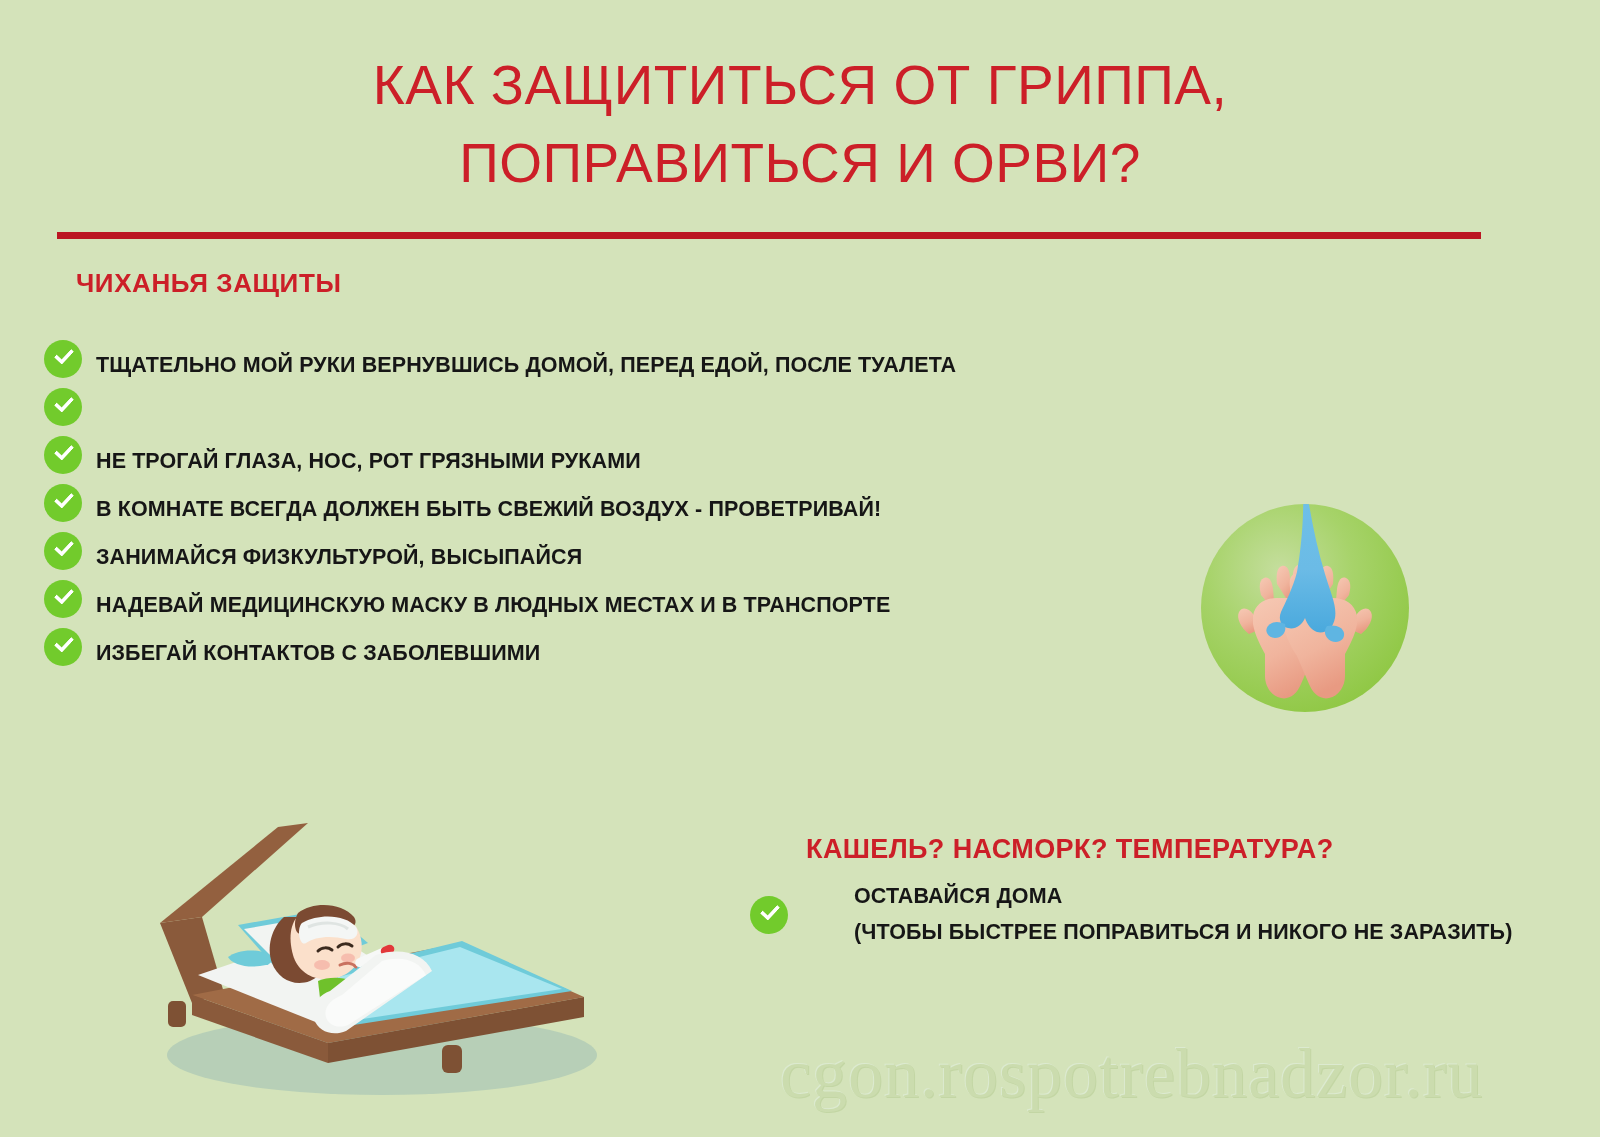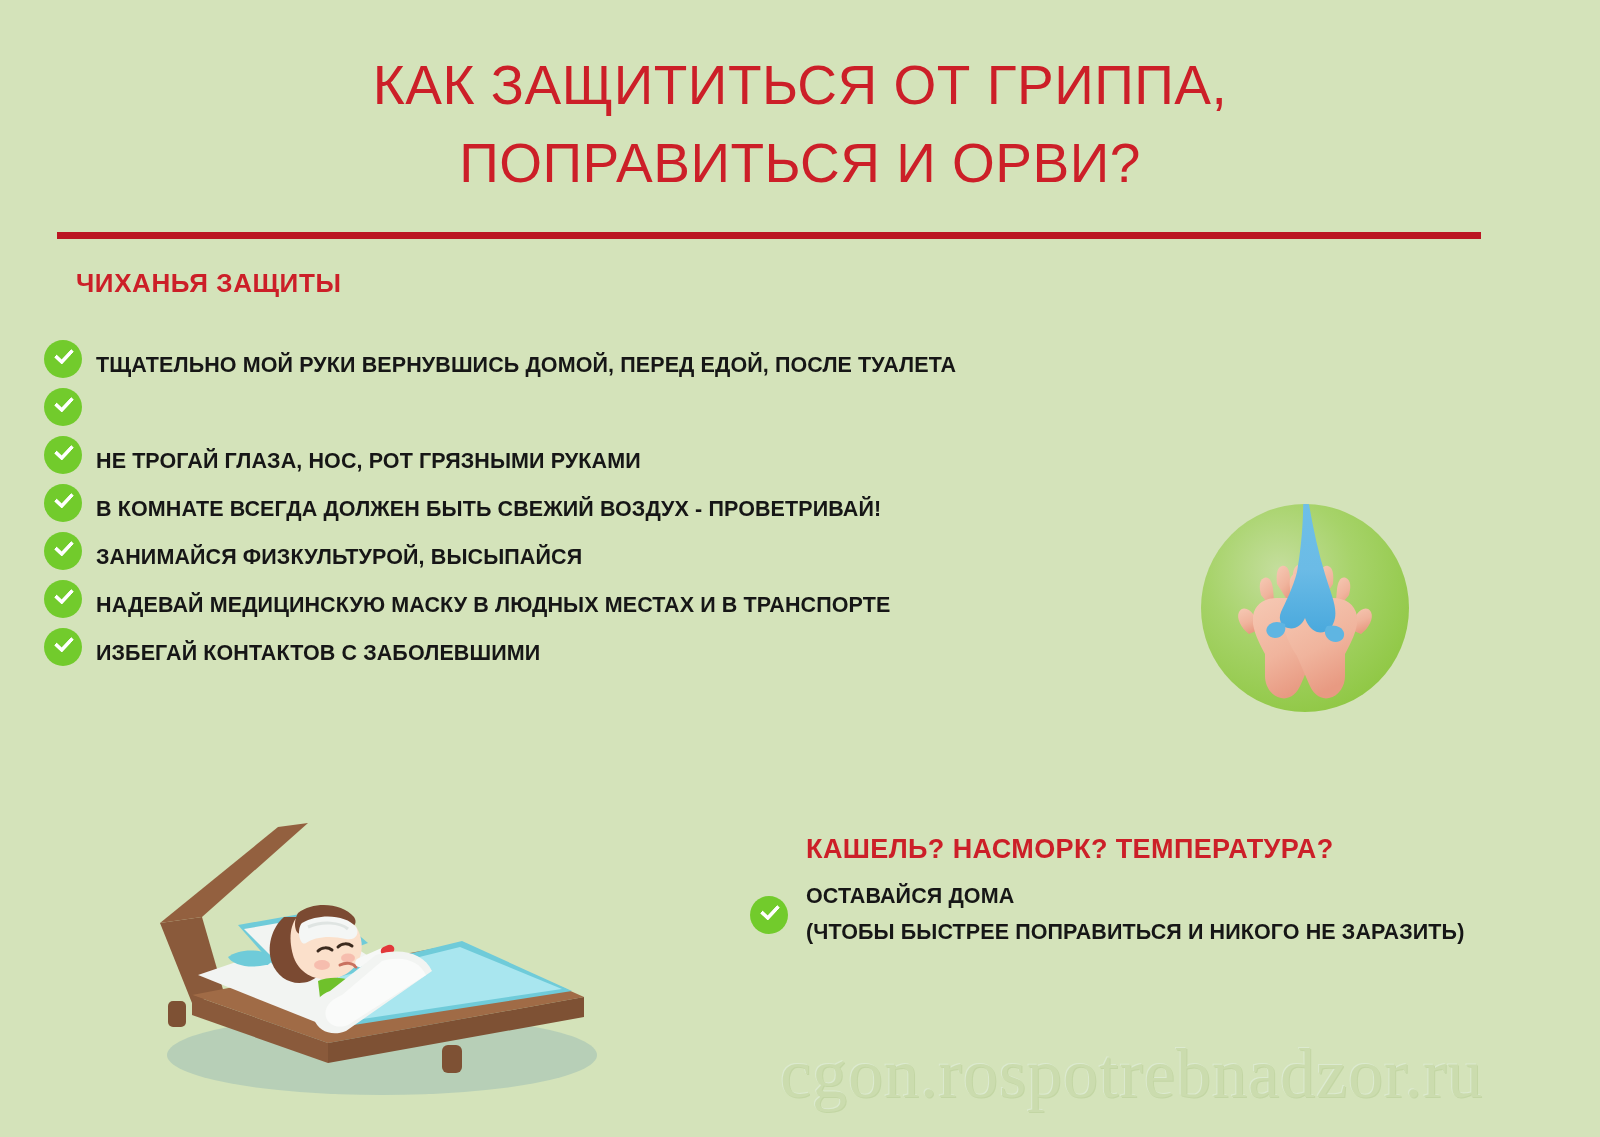--- a/index.html
+++ b/index.html
@@ -142,20 +142,21 @@
   }
   .stay-home .check-badge {
     width: 38px;
     height: 38px;
     margin-right: 18px;
   }
   .stay-home-lines {
     display: flex;
     flex-direction: column;
     gap: 11px;
+    margin-left: 48px;
   }
   .stay-home-line {
     font-size: 21.5px;
     font-weight: 700;
     color: #161616;
     white-space: nowrap;
     letter-spacing: 0.1px;
   }
 
   

